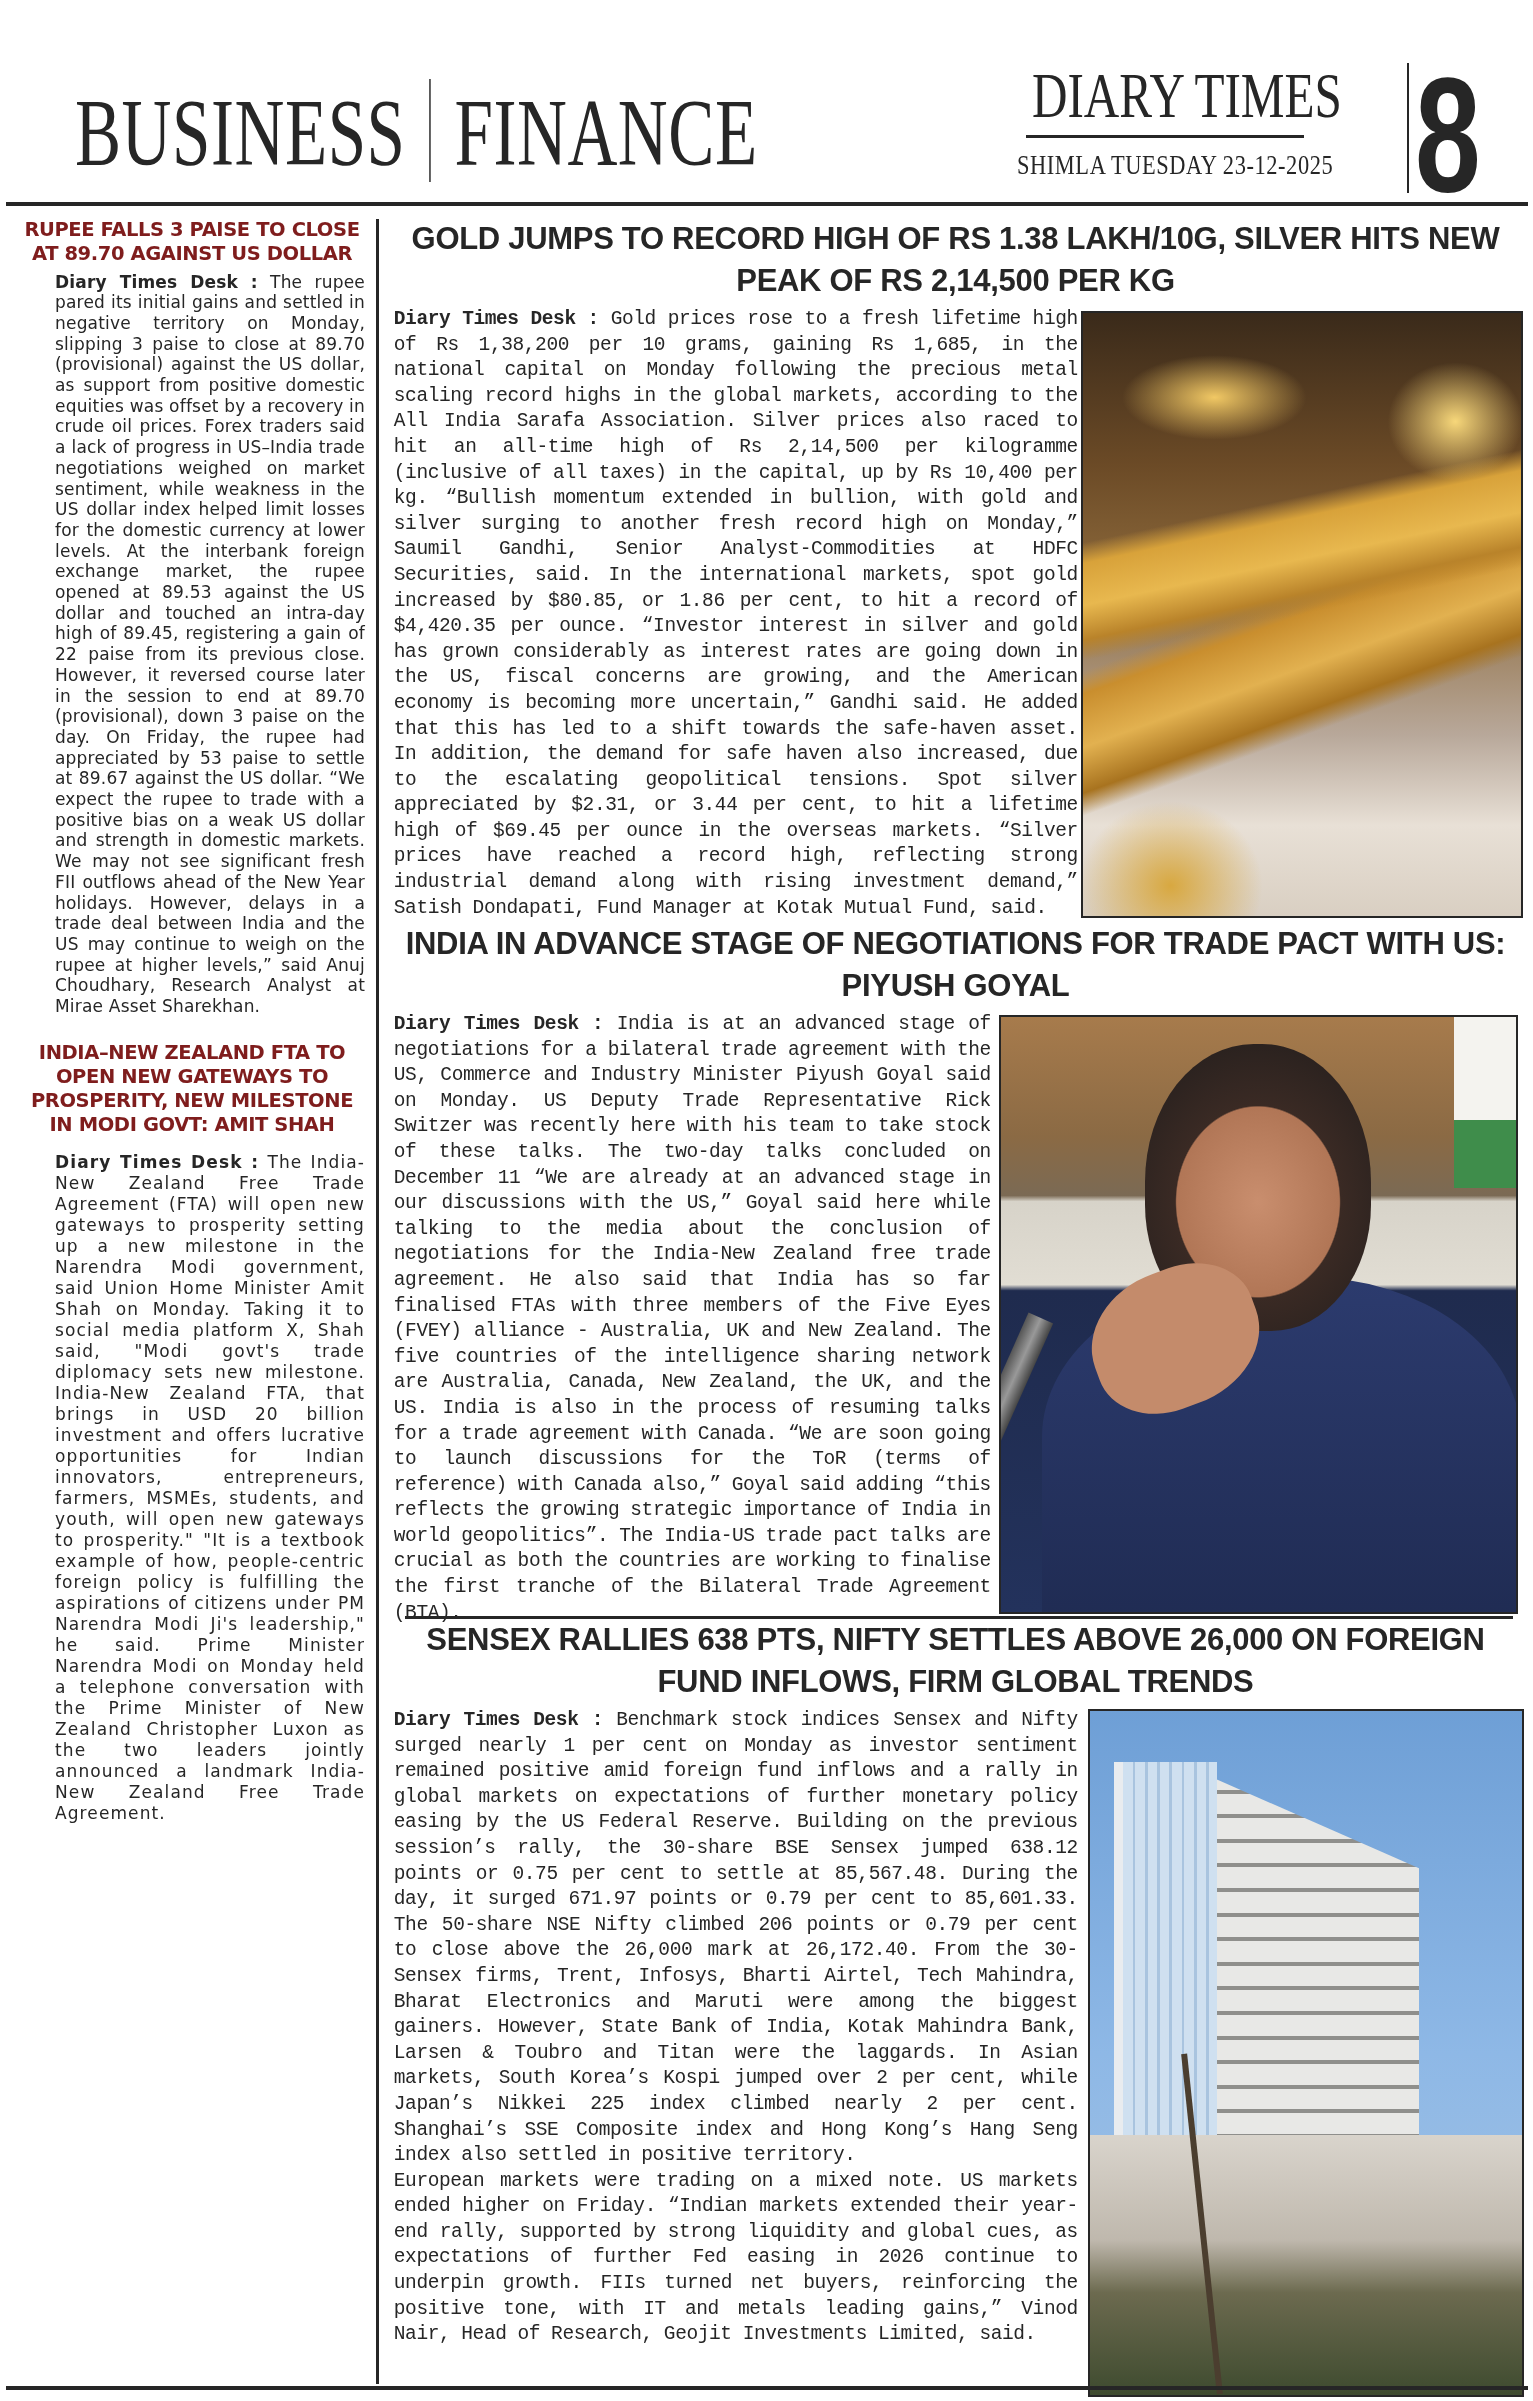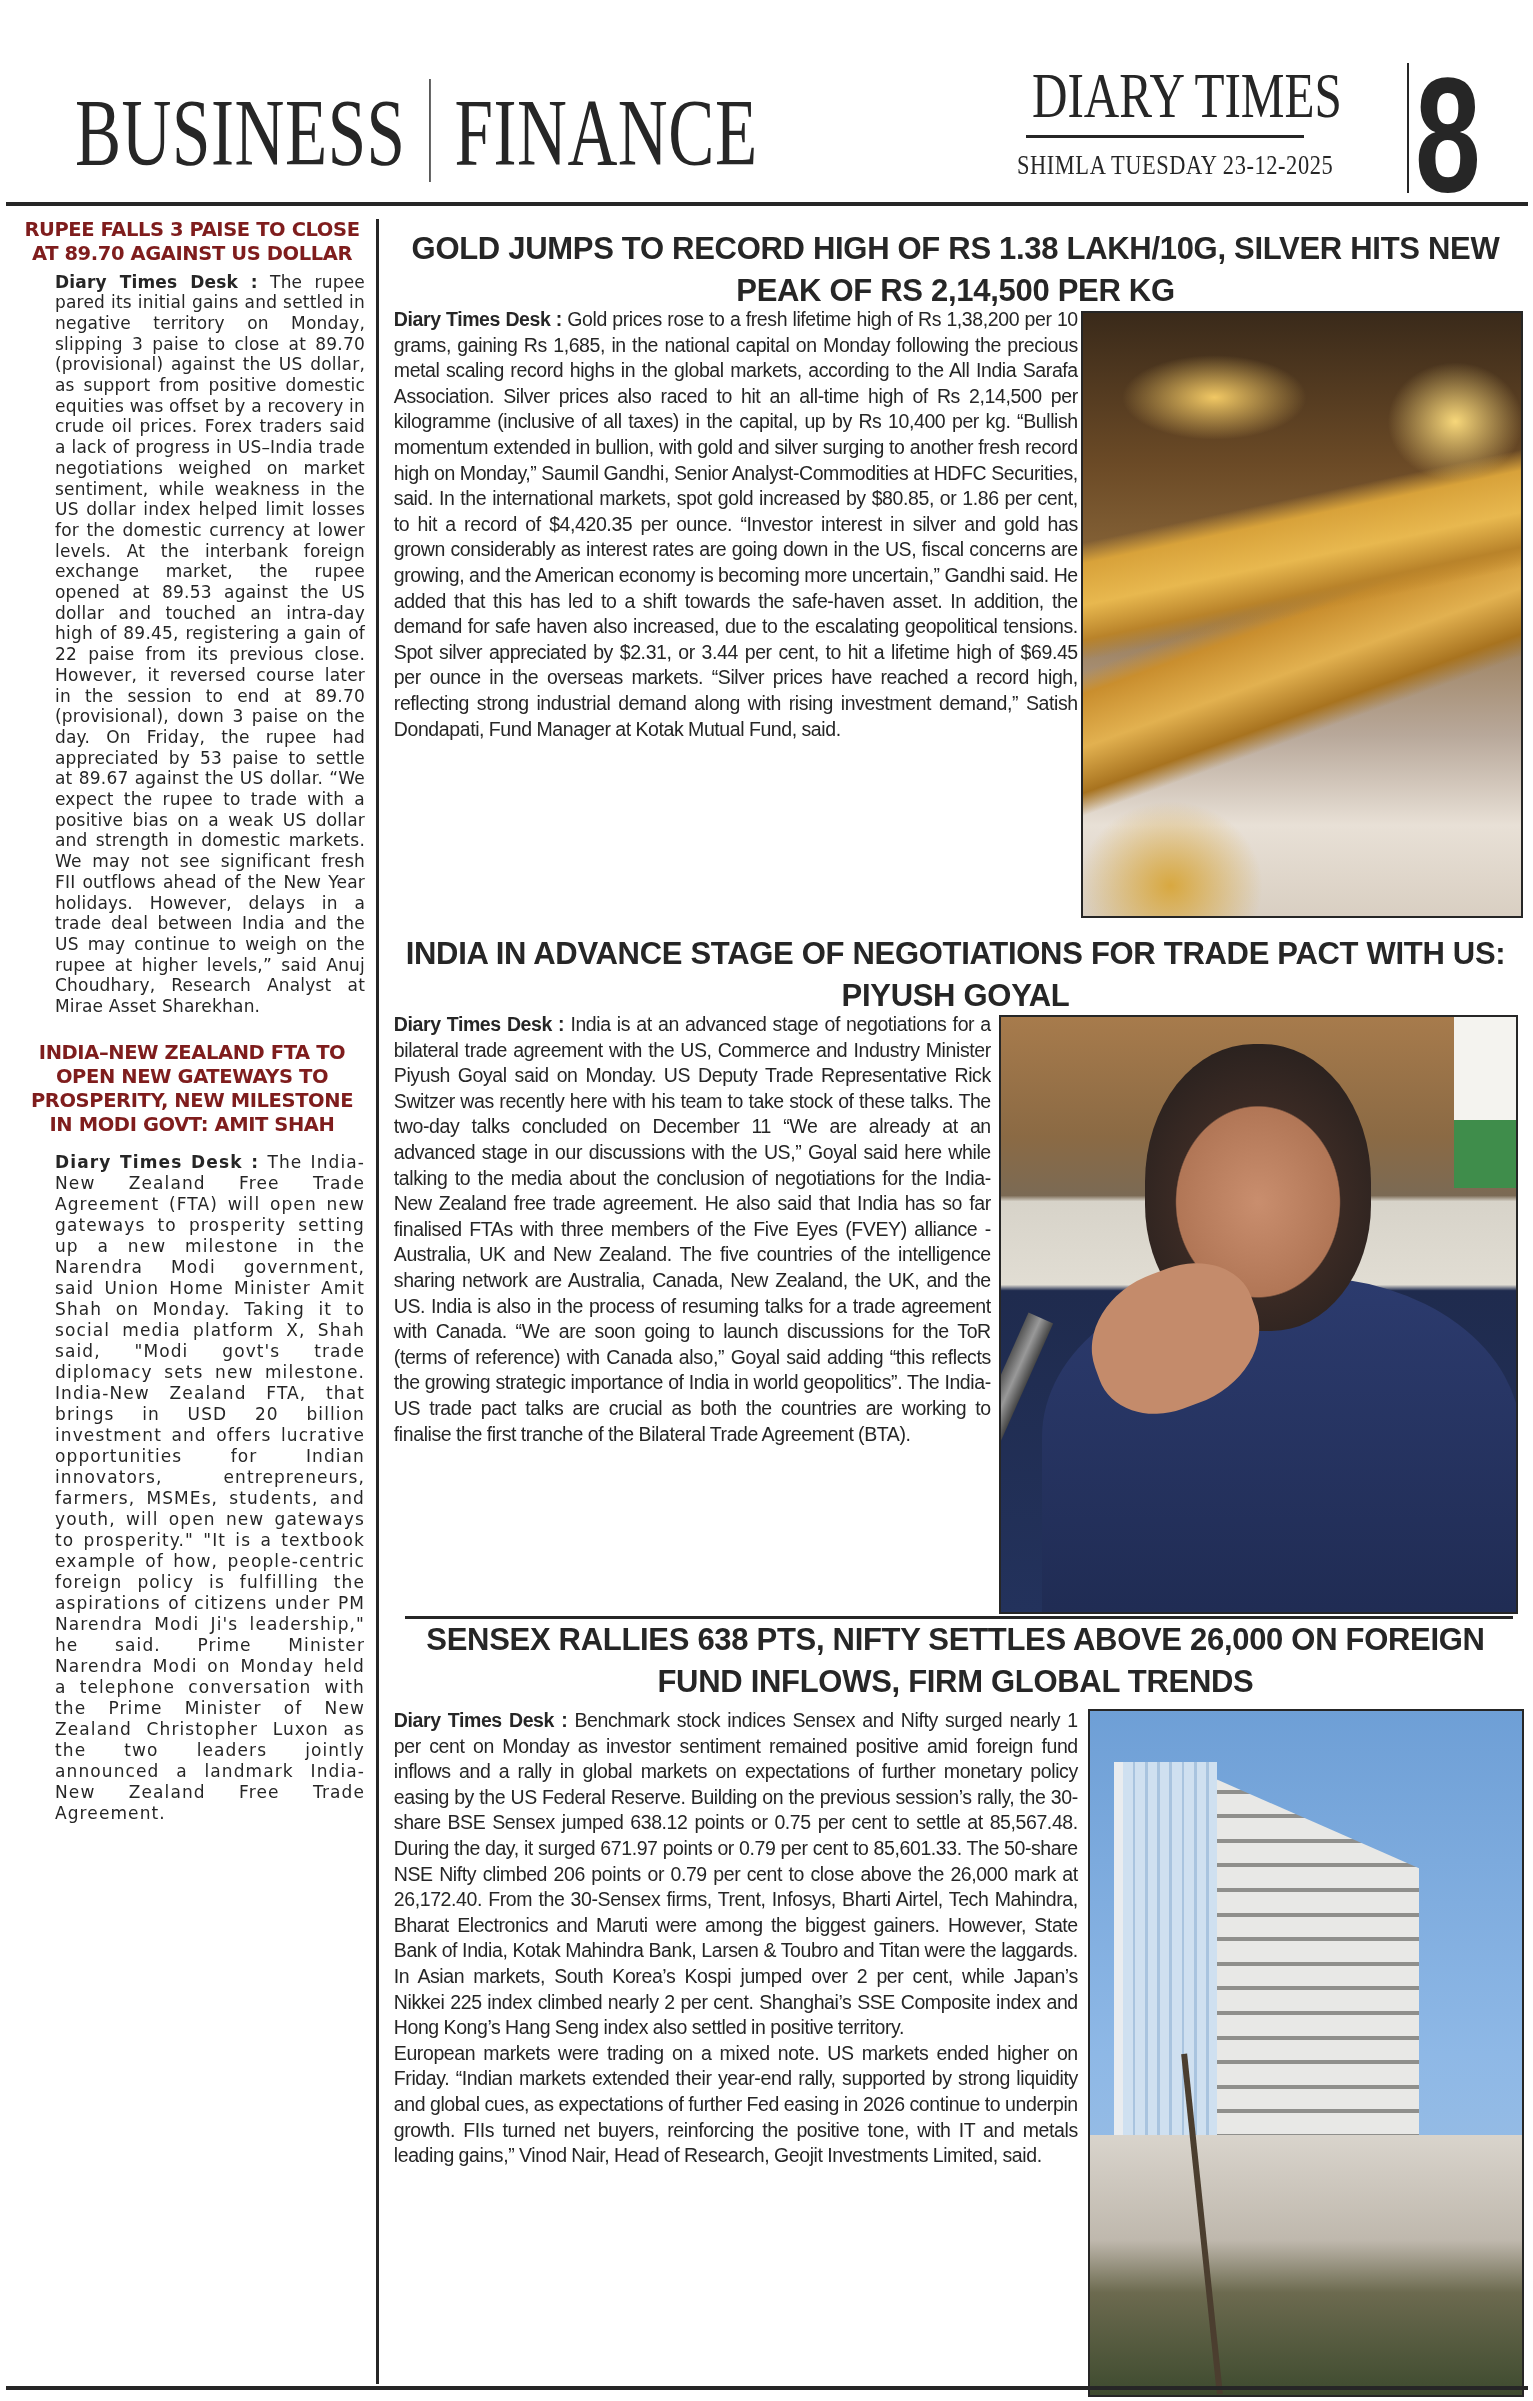--- a/index.html
+++ b/index.html
@@ -74,22 +74,22 @@
     text-transform: uppercase; text-align: center; color: #262626;
     font-size: 31px; line-height: 42px; letter-spacing: -0.3px;
   }
   .body-cond {
     font-family: "Liberation Sans", "DejaVu Sans", sans-serif;
     font-size: 19.5px; line-height: 25.6px; color: #262626; text-align: justify;
     letter-spacing: -0.4px; word-spacing: -0.3px;
   }
 
   .story { position: absolute; left: 0; width: 1137px; }
-  .story .hl-cond { position: absolute; left: 0; top: 10px; width: 1137px; }
-  .story .text { position: absolute; left: 6.8px; }
+  .story .hl-cond { position: absolute; left: 0; top: 0; width: 1137px; }
+  .story .text { position: absolute; left: 6.8px; font-family: Liberation Mono, monospace; }
   .story .photo { position: absolute; border: 2.7px solid #262626; overflow: hidden; }
 
   .story-gold { top: 0; height: 698px; }
   .story-gold .text { top: 89px; width: 684px; }
   .story-gold .photo { left: 694px; top: 93px; width: 442px; height: 607px; }
 
   .story-goyal { top: 705px; height: 691px; }
   .story-goyal .text { top: 89px; width: 597px; }
   .story-goyal .photo { left: 612px; top: 92px; width: 519px; height: 599px; }
 

